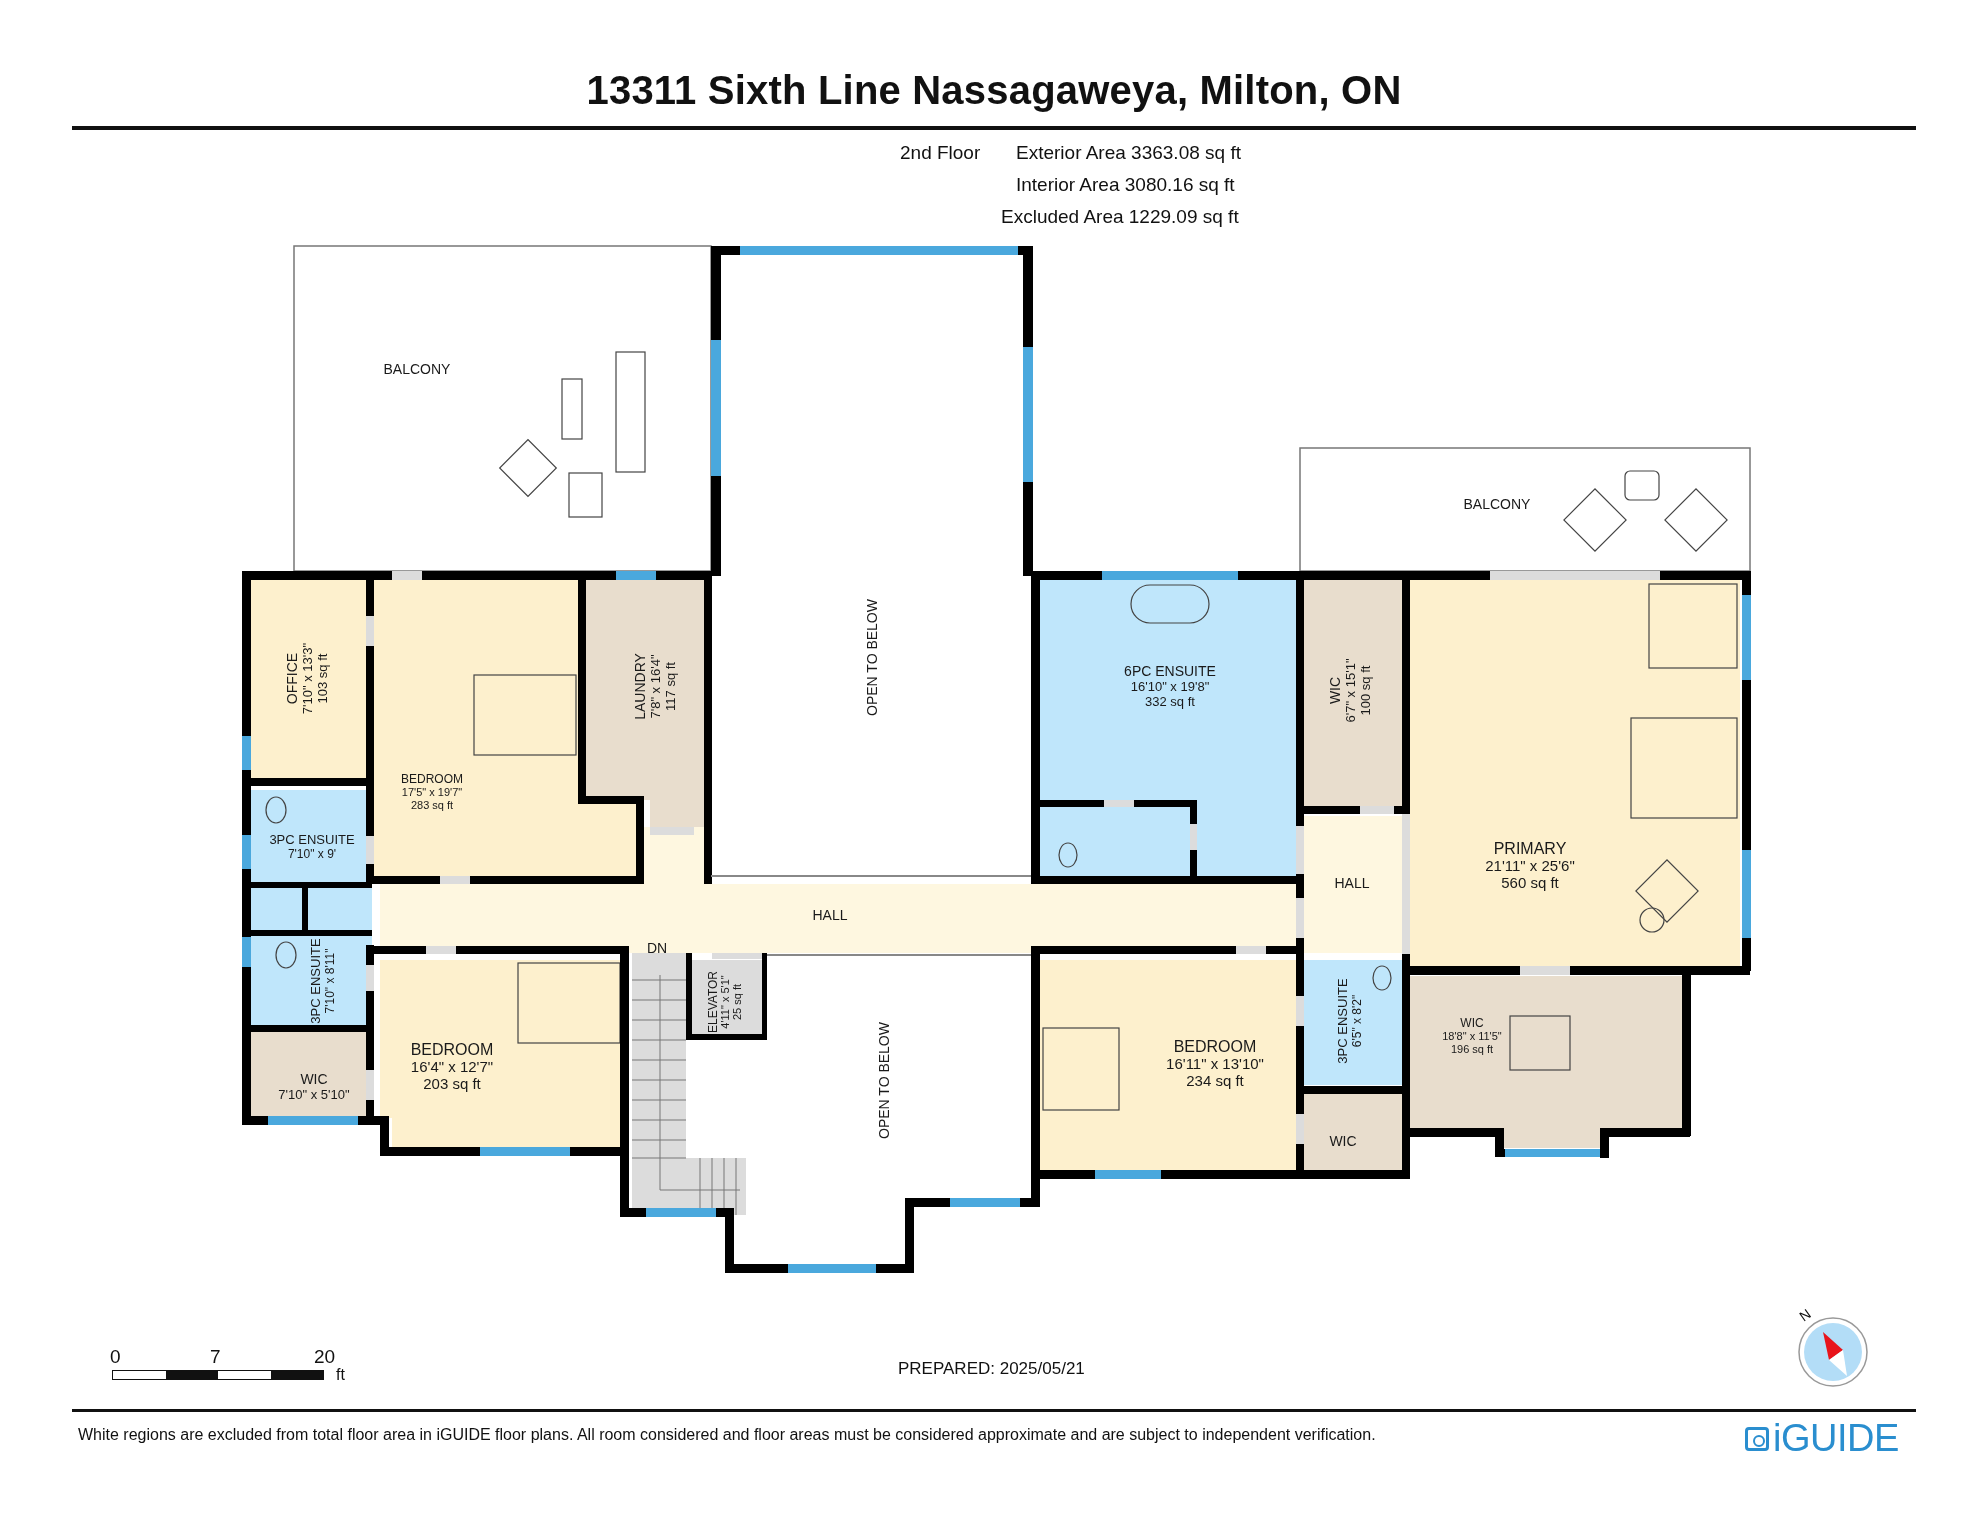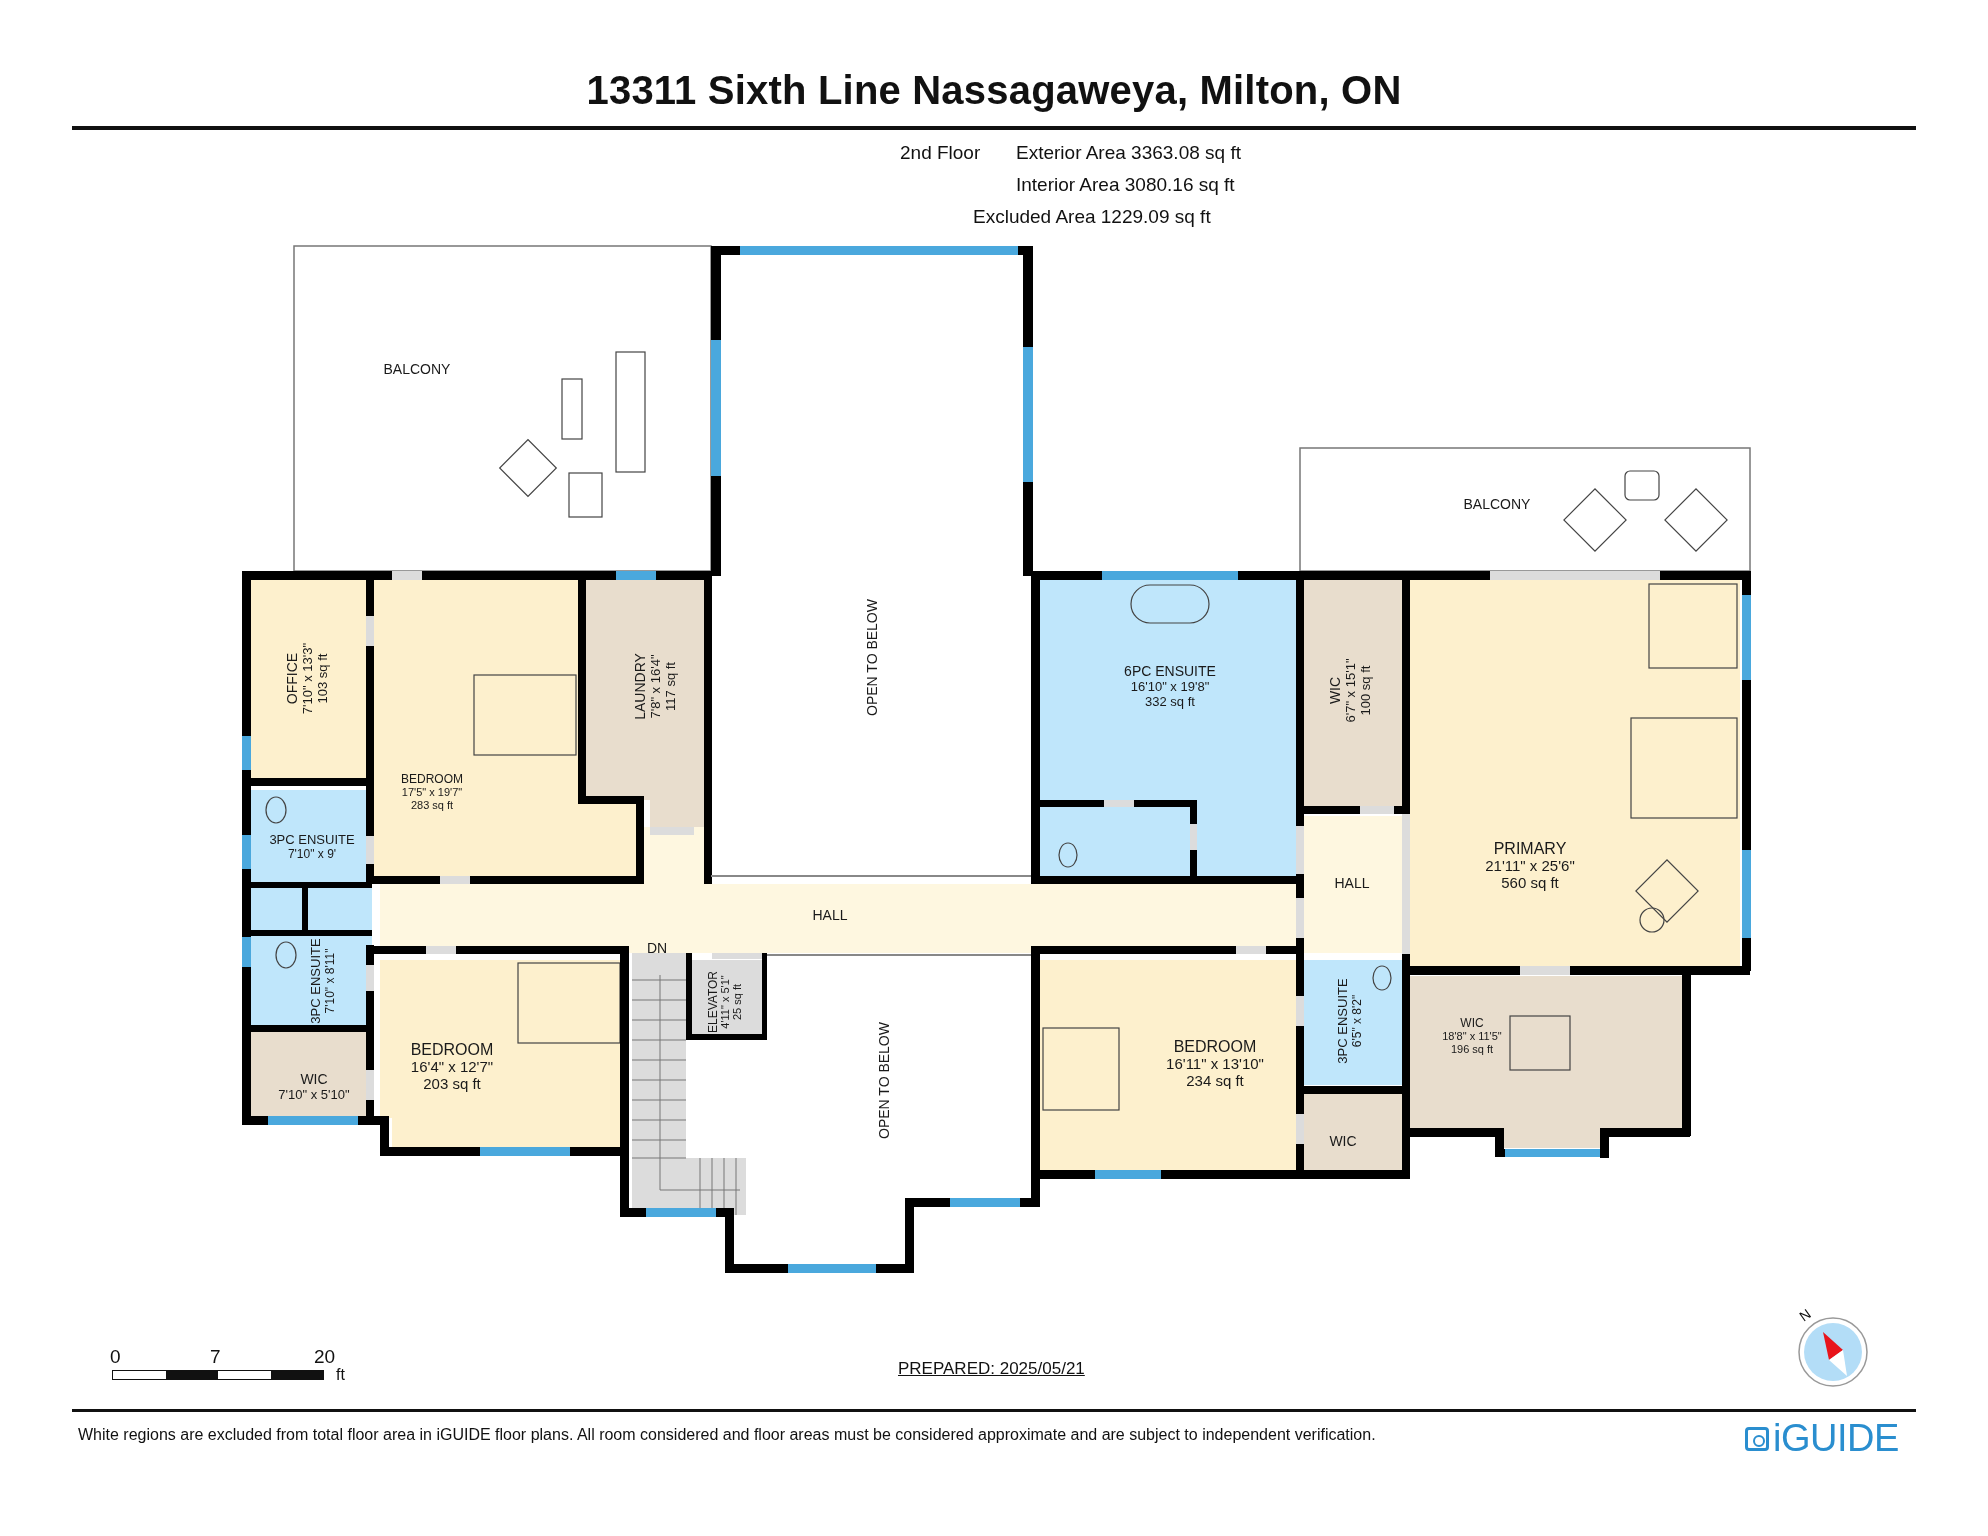--- a/index.html
+++ b/index.html
@@ -13,38 +13,38 @@
   .room-text .name { font-size:14px; }
   .room-text.big { font-size:15px; line-height:17px; }
   .room-text.big .name { font-size:16px; }
   .rot { transform:rotate(-90deg); transform-origin:center center; }
   .scale { position:absolute; left:112px; top:1346px; }
   .scale-nums { position:relative; height:22px; font-size:19px; }
   .scale-nums span { position:absolute; top:0; }
   .scale-bar { position:absolute; top:24px; left:0; width:210px; height:8px; border:1.5px solid #111; display:flex; }
   .scale-bar div { flex:1; }
   .scale-unit { position:absolute; left:224px; top:20px; font-size:16px; }
-  .prepared { position:absolute; left:898px; top:1359px; font-size:17px;text-decoration:underline; }
+  .prepared { position:absolute; left:898px; top:1359px; font-size:17px; }
   .footer-note { position:absolute; left:78px; top:1426px; font-size:16px; }
   .logo { position:absolute; left:1745px; top:1417px; font-size:38px; color:#2a8ecf; display:flex; align-items:center; gap:4px; letter-spacing:-0.5px; }
   .logo-box { width:24px; height:24px; border:3px solid #2a8ecf; border-radius:4px; position:relative; box-sizing:border-box; }
   .logo-box:after { content:""; position:absolute; left:5px; top:5px; width:8px; height:8px; border:2px solid #2a8ecf; border-radius:50%; }
   .compass { position:absolute; left:1797px; top:1316px; width:72px; height:72px; }
   .compass-n { position:absolute; left:1800px; top:1307px; font-size:14px; transform:rotate(-35deg); }
 </style>
 </head>
 <body>
 
 <div class="title">13311 Sixth Line Nassagaweya, Milton, ON</div>
 <div class="rule" style="top:126px;"></div>
 
 <div class="area-label bold" style="left:900px; top:142px;">2nd Floor</div>
 <div class="area-label" style="left:1016px; top:142px;">Exterior Area 3363.08 sq ft</div>
 <div class="area-label" style="left:1016px; top:174px;">Interior Area 3080.16 sq ft</div>
-<div class="area-label" style="left:973px; top:206px;">Excluded Area 1229.09 sq ft</div>
+<div class="area-label" style="left:1001px; top:206px;">Excluded Area 1229.09 sq ft</div>
 
 <svg class="plan" viewBox="0 0 1988 1536">
 
   <rect x="294" y="246" width="417" height="325" fill="#fff" stroke="#777" stroke-width="1.5"></rect>
   <rect x="1300" y="448" width="450" height="123" fill="#fff" stroke="#777" stroke-width="1.5"></rect>
 
   <rect x="250" y="578" width="122" height="204" fill="#FDF0CD"></rect>
   <path d="M372 578 H578 V800 H640 V879 H372 Z" fill="#FDF0CD"></path>
   <path d="M584 578 H704 V827 H650 V800 H584 Z" fill="#E8DDCD"></path>
   <rect x="250" y="790" width="122" height="94" fill="#BFE6FB"></rect>

